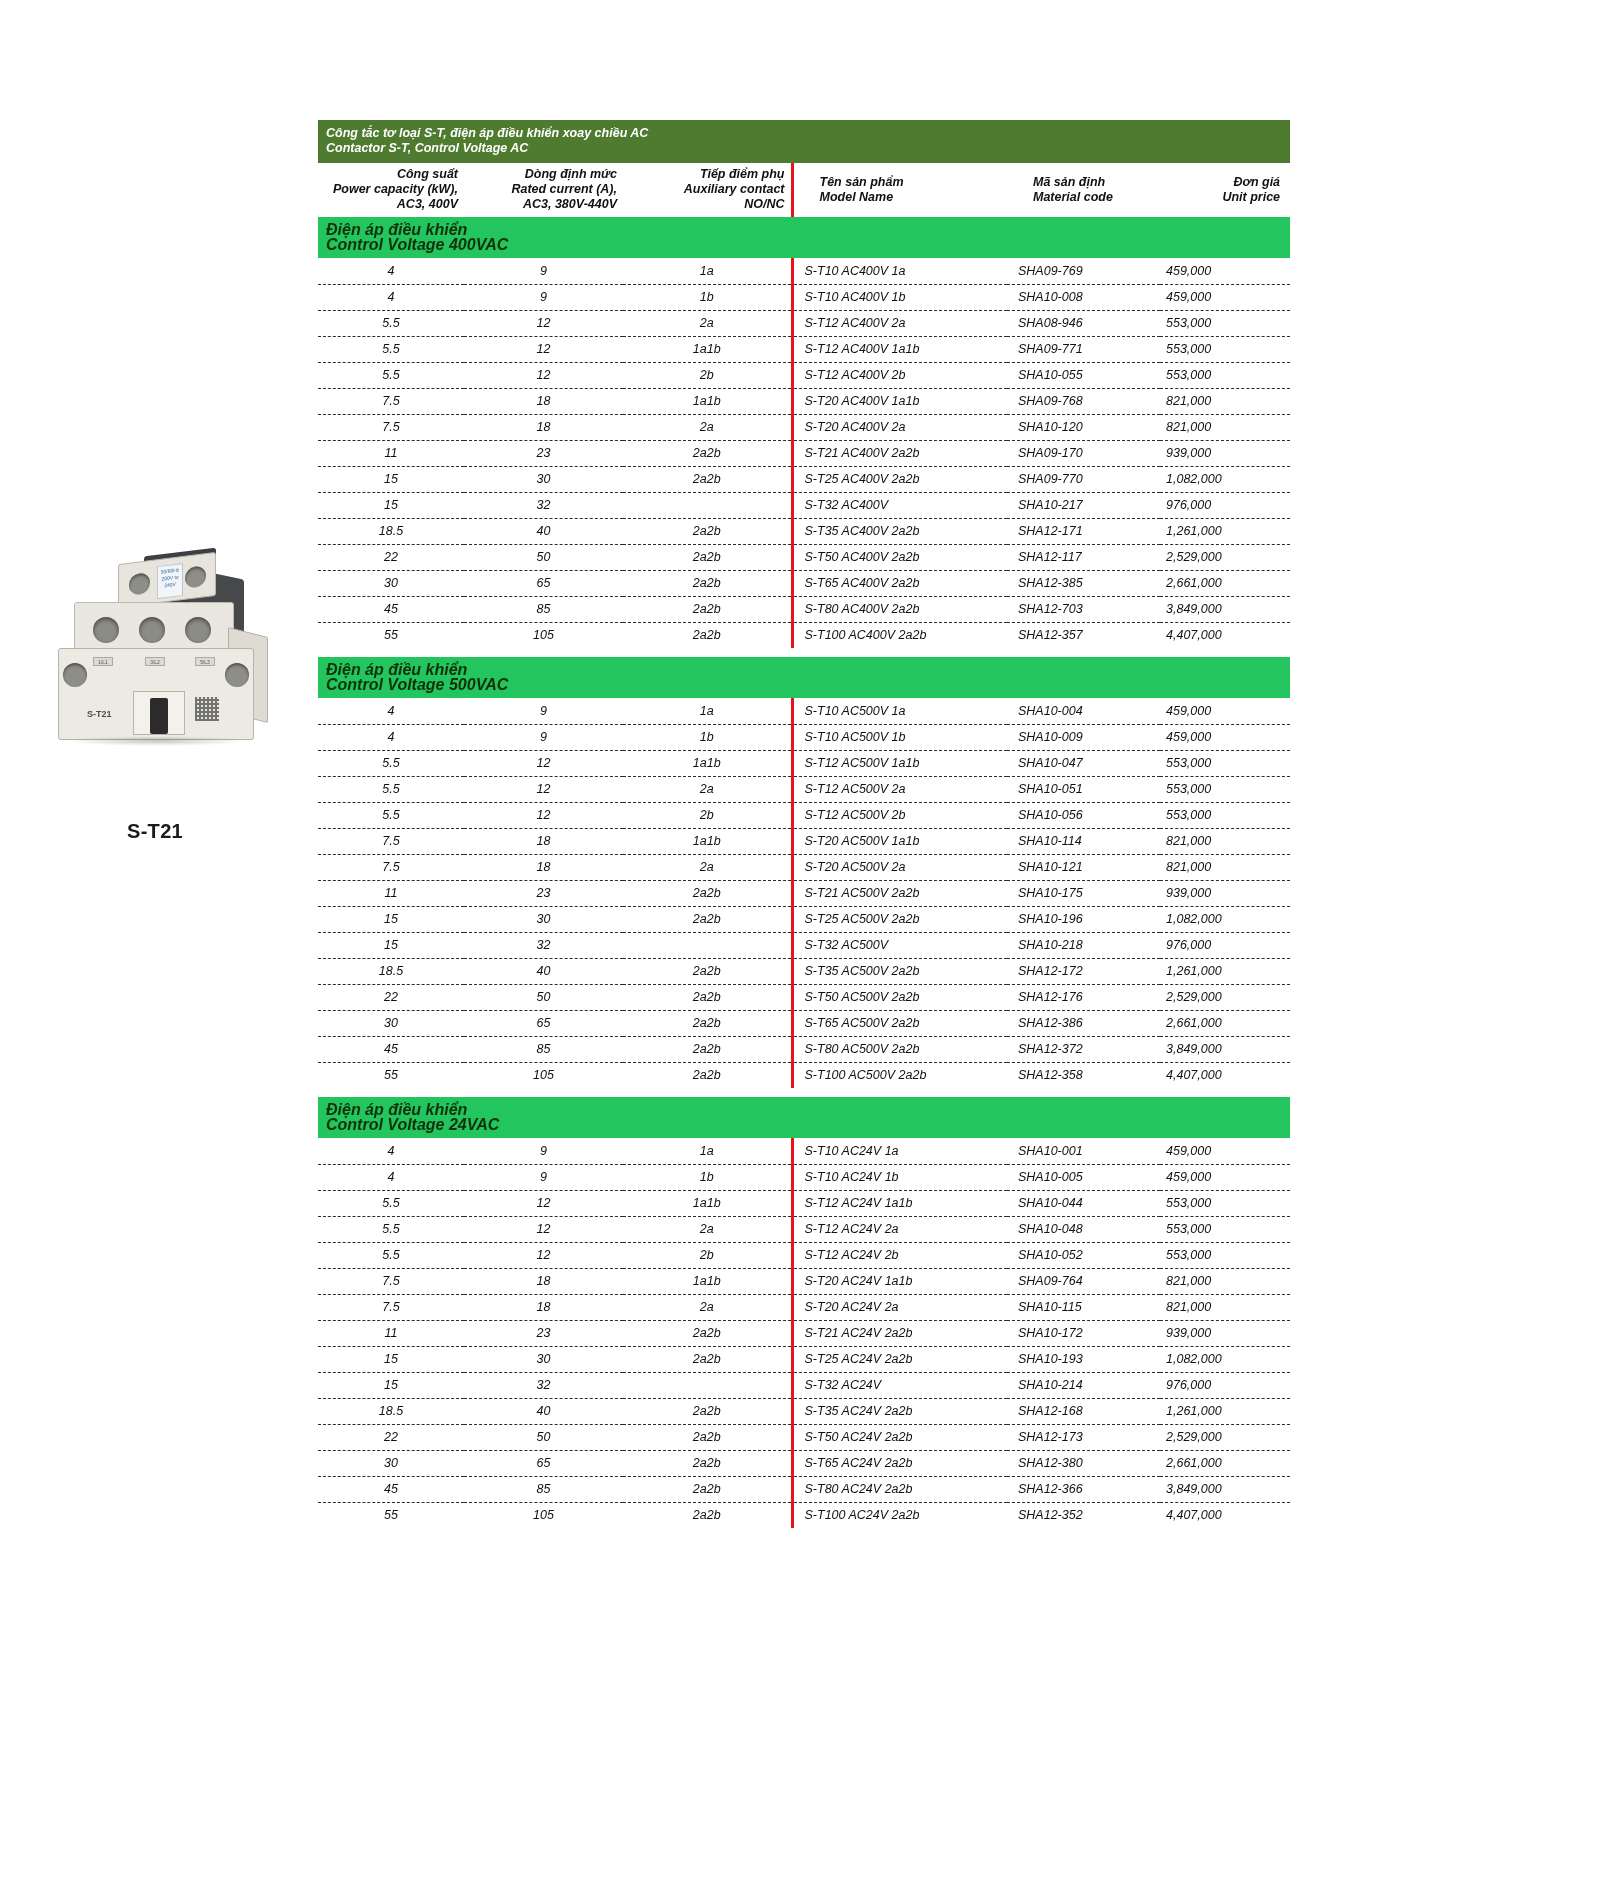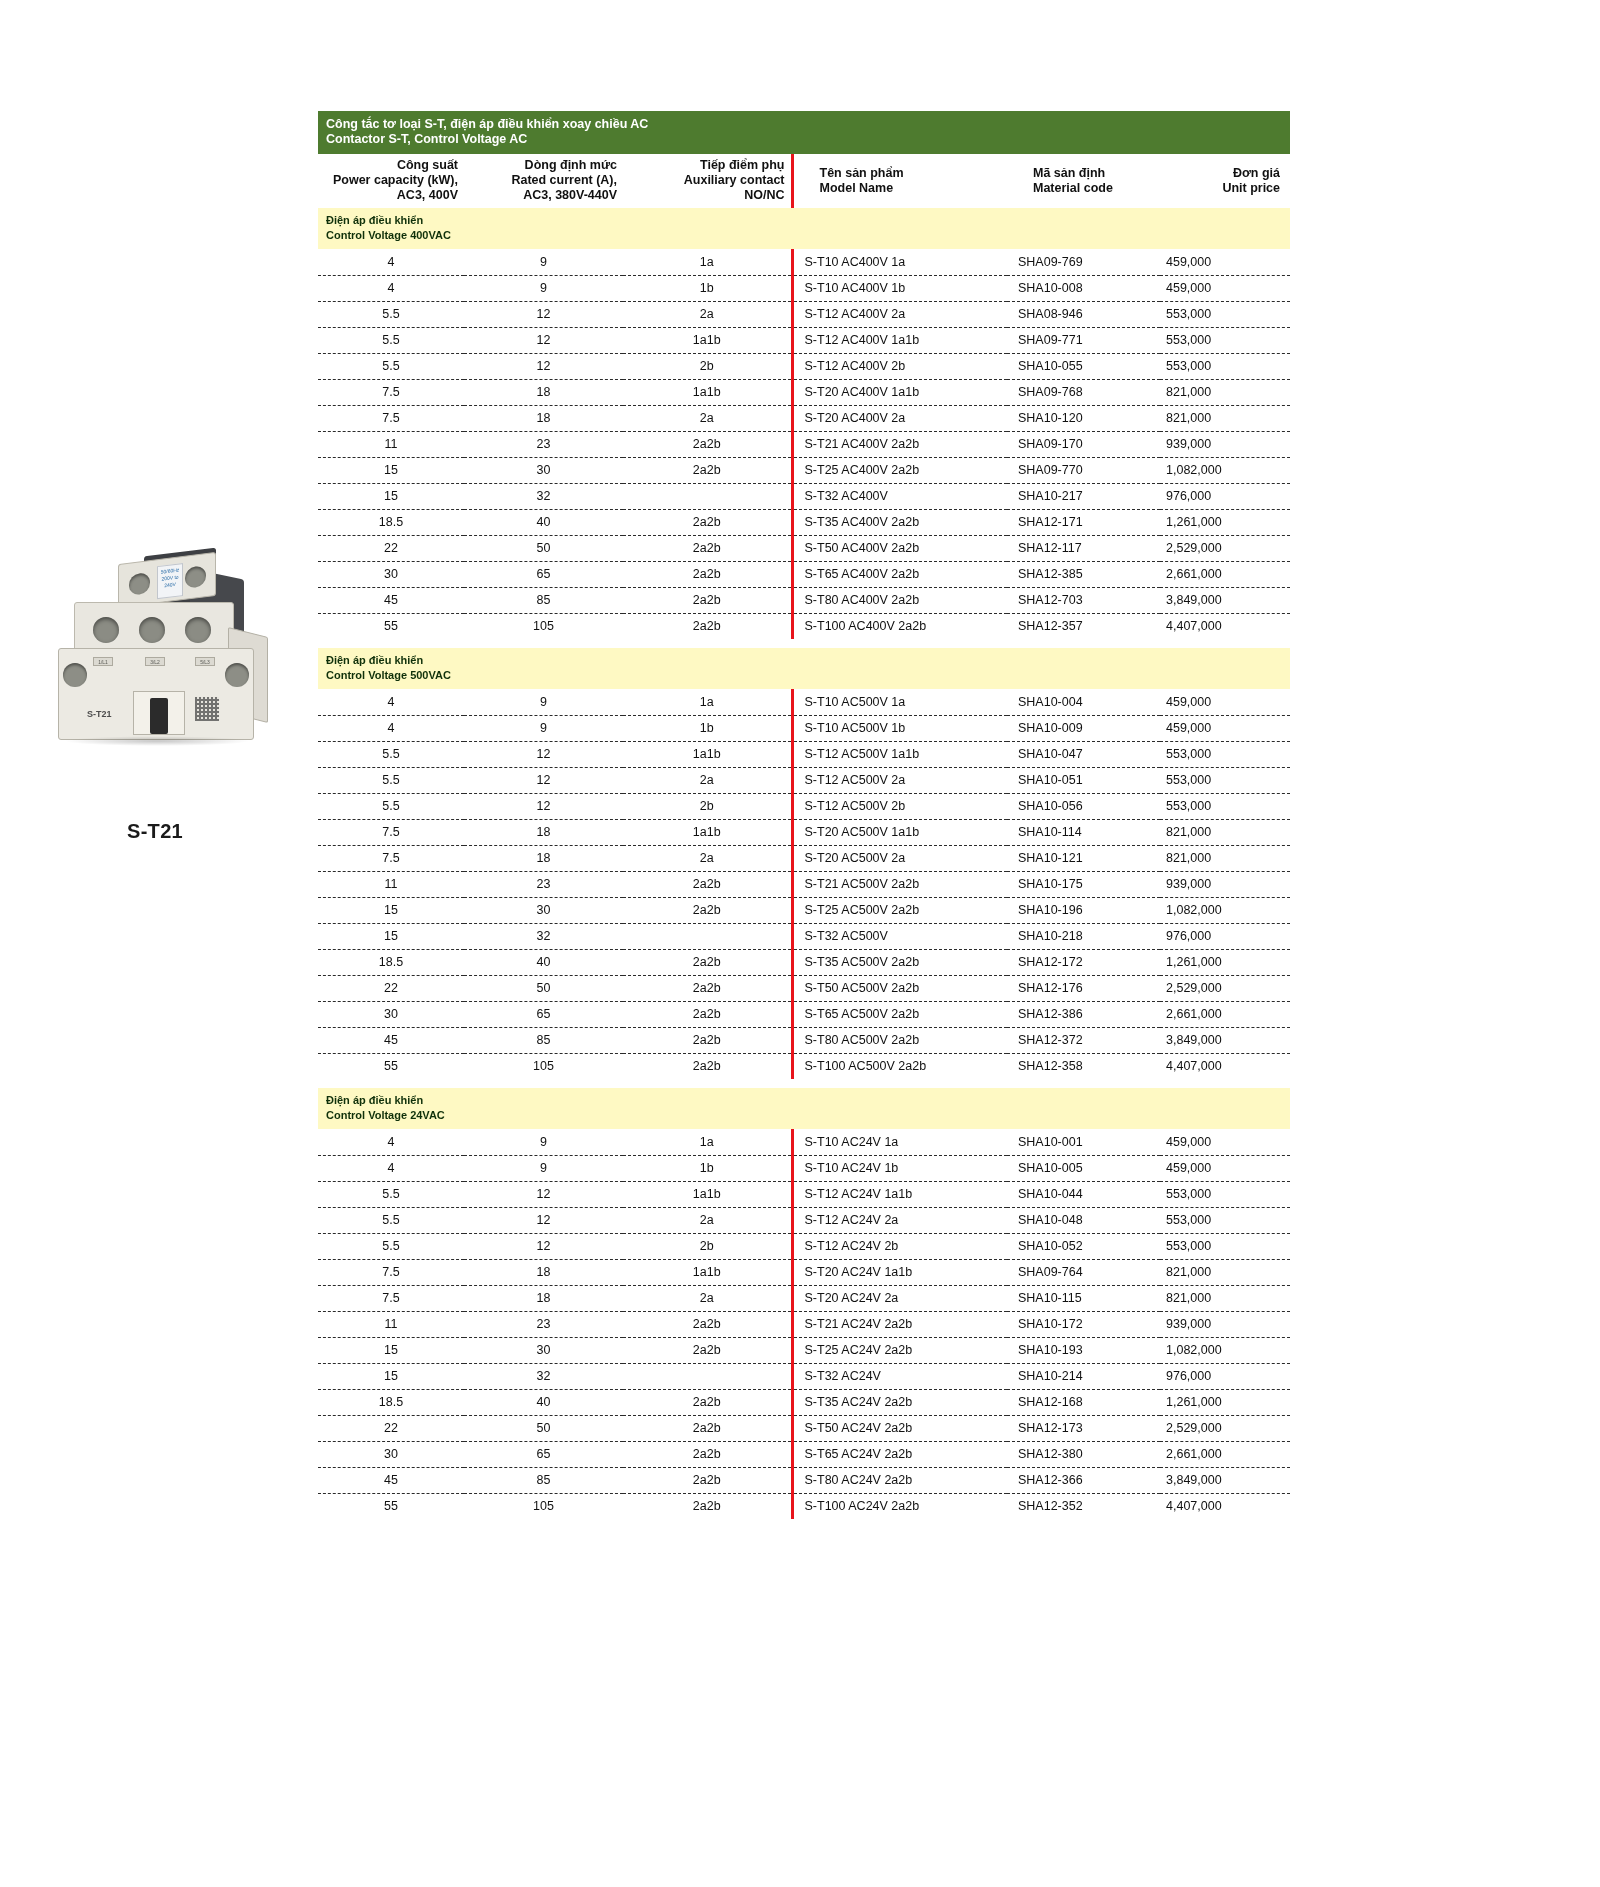--- a/index.html
+++ b/index.html
@@ -122,22 +122,23 @@
   }
   .ct-bottom-shadow {
     position: absolute; left: 24px; top: 196px; width: 186px; height: 10px;
     background: radial-gradient(ellipse at center, rgba(0,0,0,.22), rgba(0,0,0,0) 70%);
   }
 
   
   .table-wrap {
     position: absolute;
     left: 318px;
-    top: 111px;
+    top: 120px;
     width: 972px;
+    font-style: italic;
   }
   table.pricelist {
     width: 100%;
     border-collapse: collapse;
     table-layout: fixed;
   }
   .band-title td {
     background: #4e7b2f;
     color: #ffffff;
     font-weight: bold;
@@ -155,24 +156,24 @@
     vertical-align: middle;
     color: #111111;
     background: #ffffff;
   }
   .colhead td.c-center { text-align: right; }
   .colhead td.c-left { text-align: left; padding-left: 26px; }
   .colhead td.c-right { text-align: right; padding-right: 10px; }
   .sep-left { border-left: 3px solid #e8141b; }
 
   .subhead td {
-    background: #fef9c3;
+    background: #22c55e;
     color: #10310a;
     font-weight: bold;
-    font-size: 11px;
+    font-size: 16px;
     line-height: 15px;
     padding: 5px 8px 6px 8px;
   }
   .subhead .l2 { display: block; }
 
   tr.datarow td {
     font-size: 12.5px;
     color: #111111;
     padding: 5px 6px 5px 6px;
     border-bottom: 1px dashed #2a2a2a;

